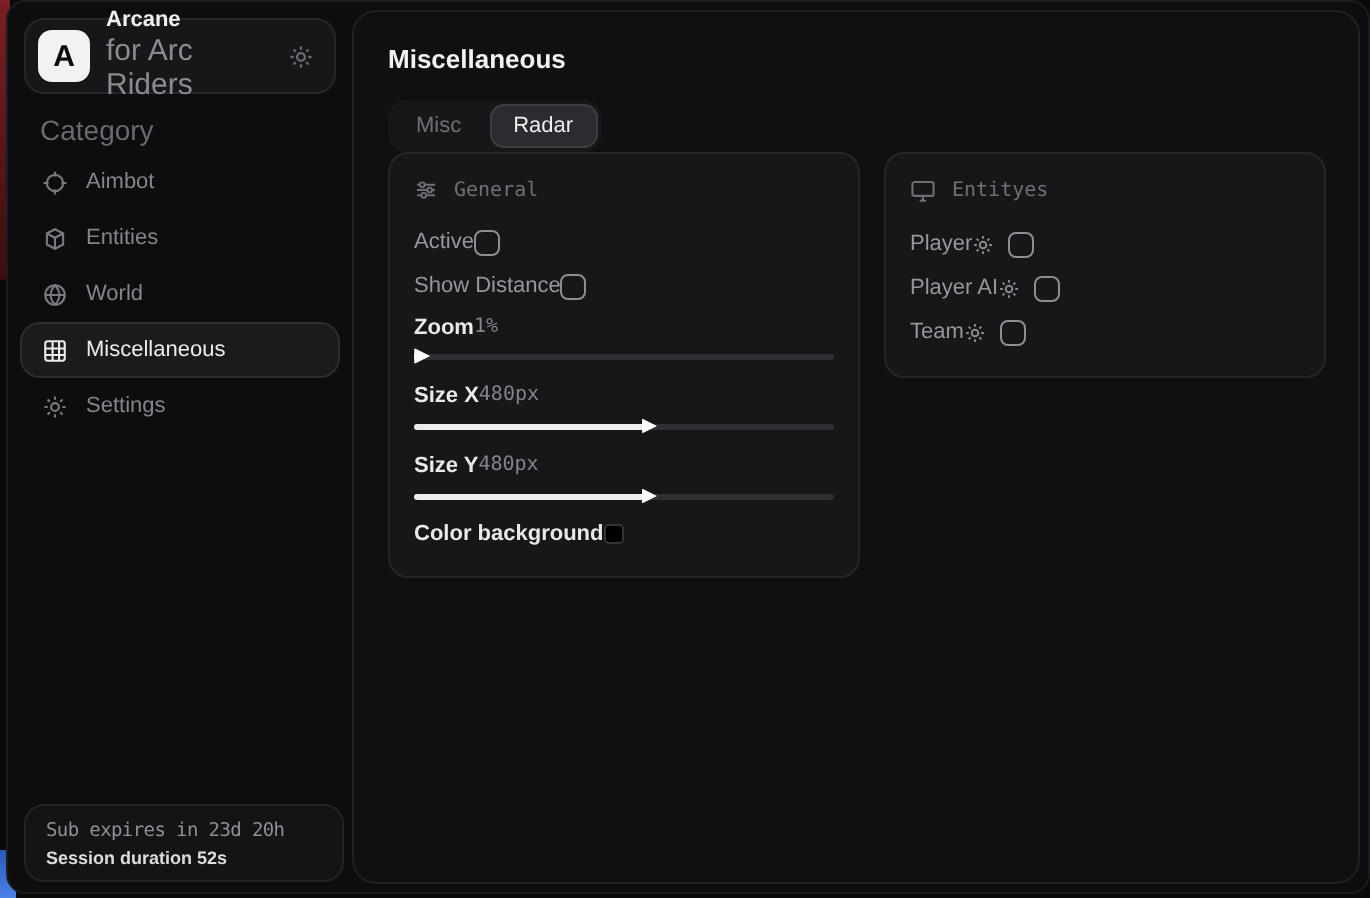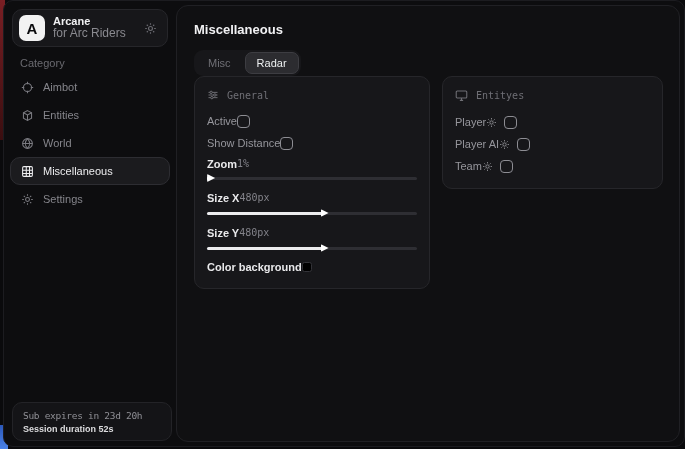--- a/index.html
+++ b/index.html
@@ -33,24 +33,24 @@
     background:#17171a; border:1px solid #26262a;
     display:flex; align-items:center; padding:0 10px 0 6px; gap:8px;
   }
   .logo-badge {
     width:26px; height:26px; border-radius:7px; background:#f2f2f2;
     color:#0b0b0d; font-weight:bold; font-size:15px;
     display:flex; align-items:center; justify-content:center; flex:none;
   }
   .logo-text { flex:1; line-height:1.15; }
   .logo-title { font-size:11px; font-weight:bold; color:#f0f0f2; }
-  .logo-sub { font-size:12px; color:#8a8a90; }
+  .logo-sub { font-size:15px; color:#8a8a90; }
   .logo-gear { color:#6a6a70; display:flex; }
 
-  .category { margin:10px 0 4px 16px; font-size:11px; color:#6a6a70; }
+  .category { margin:10px 0 4px 16px; font-size:14px; color:#6a6a70; }
 
   .nav { display:flex; flex-direction:column; gap:0; padding:0 6px; }
   .nav-item {
     height:28px; display:flex; align-items:center; gap:9px;
     padding:0 10px; border-radius:10px; border:1px solid transparent;
     color:#85858b; font-size:11px; cursor:default;
   }
   .nav-item .nico { display:flex; color:#7a7a80; flex:none; }
   .nav-item.selected {
     background:#1b1b1e; border-color:#2d2d32; color:#ececee;

